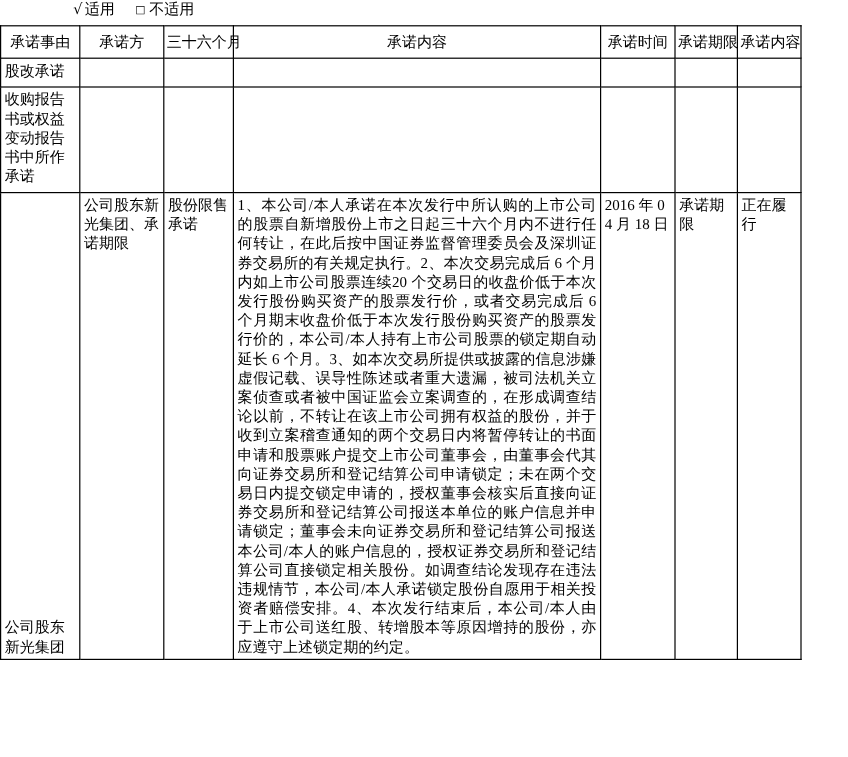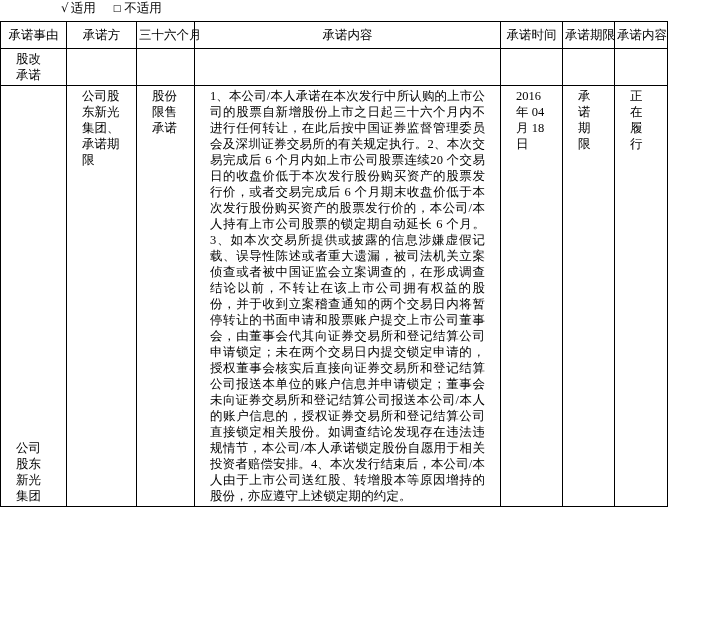--- a/index.html
+++ b/index.html
@@ -44,21 +44,21 @@
     vertical-align: 1px;
   }
   table.promise {
     border-collapse: collapse;
     width: 654px;
     table-layout: fixed;
   }
   table.promise td, table.promise th {
     border: 1px solid #000000;
     vertical-align: top;
-    padding: 2px 15px;
+    padding: 2px 3px;
     font-weight: normal;
     font-size: 12.5px;
     line-height: 16px;
     word-break: break-all;
   }
   table.promise thead th {
     text-align: center;
     vertical-align: middle;
     height: 22px;
     padding: 2px 2px;
@@ -130,20 +130,29 @@
     <tbody>
       <tr class="row-tall-1">
         <td class="reason">股改承诺</td>
         <td class="mid"></td>
         <td class="mid"></td>
         <td class="content"></td>
         <td class="mid"></td>
         <td class="mid"></td>
         <td class="mid"></td>
       </tr>
+      <tr class="row-tall-2">
+        <td class="reason">收购报告书或权益变动报告书中所作承诺</td>
+        <td class="mid"></td>
+        <td class="mid"></td>
+        <td class="content"></td>
+        <td class="mid"></td>
+        <td class="mid"></td>
+        <td class="mid"></td>
+      </tr>
       <tr>
         <td class="reason" style="vertical-align:bottom;">公司股东新光集团</td>
         <td class="mid-center">公司股东新光集团、承诺期限</td>
         <td class="mid-center">股份限售承诺</td>
         <td class="content">1、本公司/本人承诺在本次发行中所认购的上市公司的股票自新增股份上市之日起三十六个月内不进行任何转让，在此后按中国证券监督管理委员会及深圳证券交易所的有关规定执行。2、本次交易完成后 6 个月内如上市公司股票连续20 个交易日的收盘价低于本次发行股份购买资产的股票发行价，或者交易完成后 6 个月期末收盘价低于本次发行股份购买资产的股票发行价的，本公司/本人持有上市公司股票的锁定期自动延长 6 个月。3、如本次交易所提供或披露的信息涉嫌虚假记载、误导性陈述或者重大遗漏，被司法机关立案侦查或者被中国证监会立案调查的，在形成调查结论以前，不转让在该上市公司拥有权益的股份，并于收到立案稽查通知的两个交易日内将暂停转让的书面申请和股票账户提交上市公司董事会，由董事会代其向证券交易所和登记结算公司申请锁定；未在两个交易日内提交锁定申请的，授权董事会核实后直接向证券交易所和登记结算公司报送本单位的账户信息并申请锁定；董事会未向证券交易所和登记结算公司报送本公司/本人的账户信息的，授权证券交易所和登记结算公司直接锁定相关股份。如调查结论发现存在违法违规情节，本公司/本人承诺锁定股份自愿用于相关投资者赔偿安排。4、本次发行结束后，本公司/本人由于上市公司送红股、转增股本等原因增持的股份，亦应遵守上述锁定期的约定。</td>
         <td class="mid-center">2016 年 04 月 18 日</td>
         <td class="mid-center">承诺期限</td>
         <td class="mid-center">正在履行</td>
       </tr>
     </tbody>

